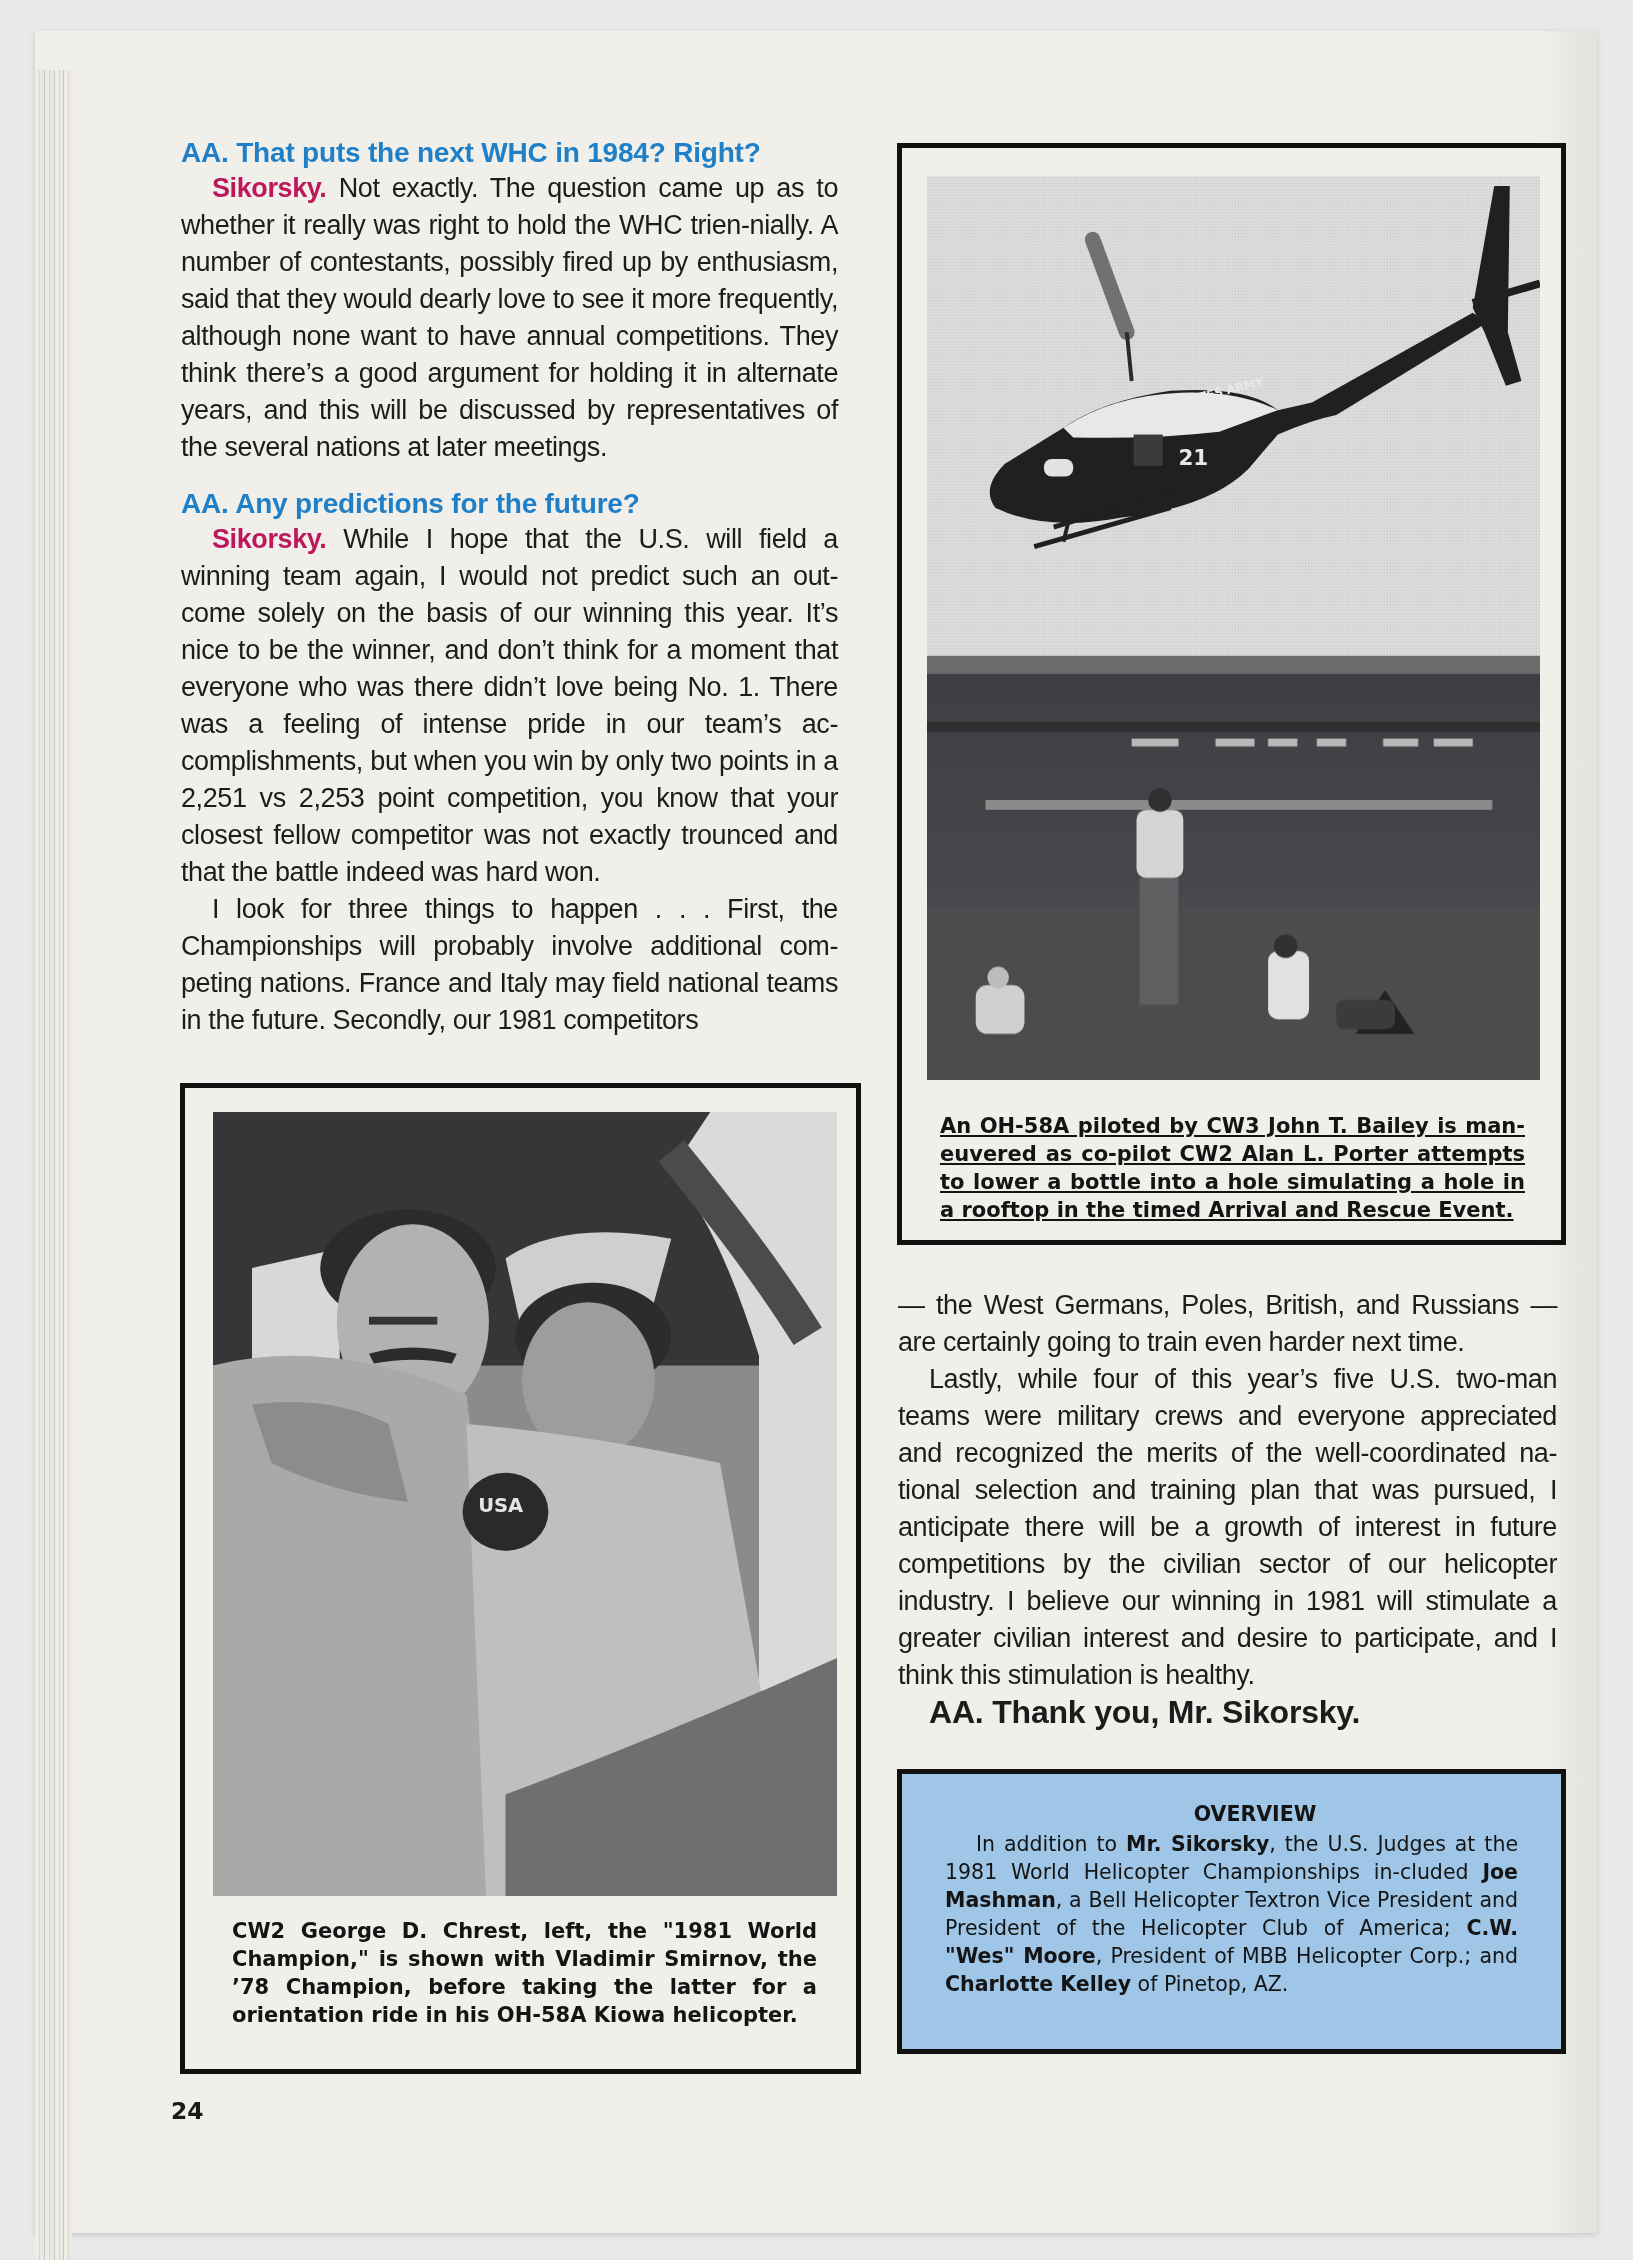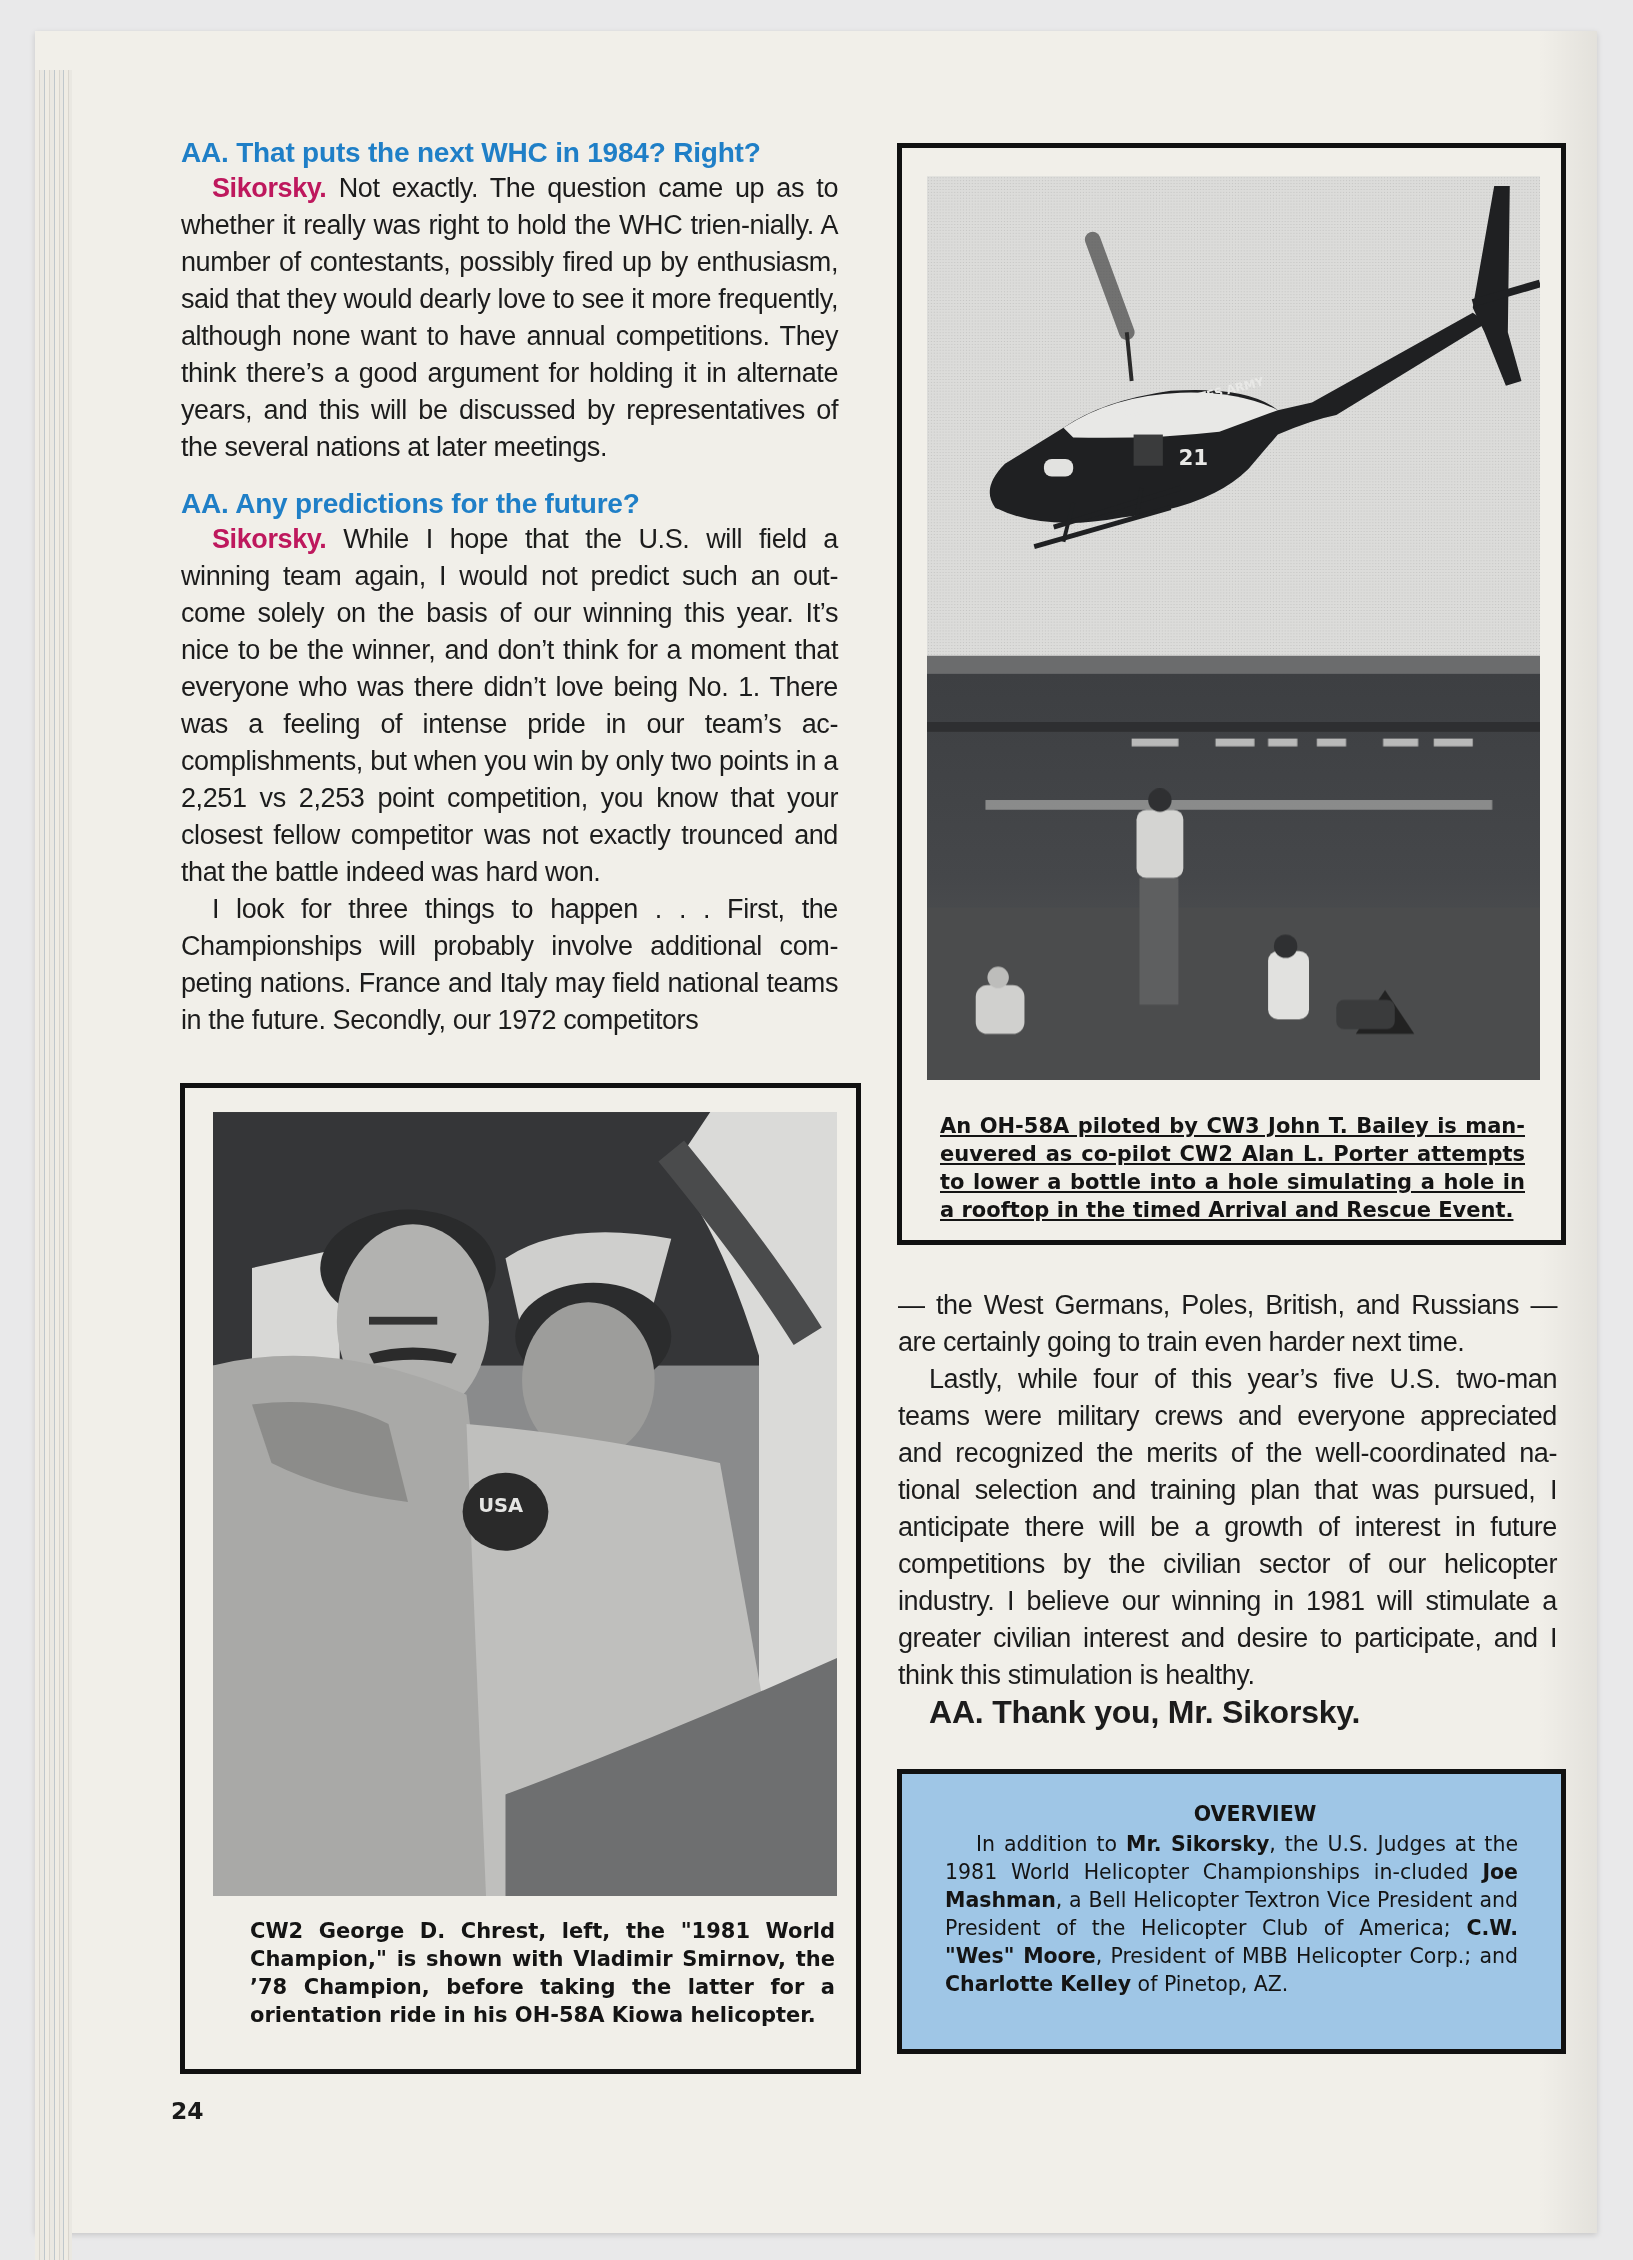--- a/index.html
+++ b/index.html
@@ -77,21 +77,21 @@
 </div>
 
 <div class="col-text" style="left:181px; top:135px; width:657px;">
   <div>
     <p class="q noindent">AA. That puts the next WHC in 1984? Right?</p>
     <p><span class="speaker">Sikorsky.</span> <span>Not exactly. The question came up as to whether it really was right to hold the WHC trien-nially. A number of contestants, possibly fired up by enthusiasm, said that they would dearly love to see it more frequently, although none want to have annual competitions. They think there’s a good argument for holding it in alternate years, and this will be discussed by representatives of the several nations at later meetings.</span></p>
   </div>
   <div style="margin-top:19.5px;">
     <p class="q noindent">AA. Any predictions for the future?</p>
     <p><span class="speaker">Sikorsky.</span> <span>While I hope that the U.S. will field a winning team again, I would not predict such an out-come solely on the basis of our winning this year. It’s nice to be the winner, and don’t think for a moment that everyone who was there didn’t love being No. 1. There was a feeling of intense pride in our team’s ac-complishments, but when you win by only two points in a 2,251 vs 2,253 point competition, you know that your closest fellow competitor was not exactly trounced and that the battle indeed was hard won.</span></p>
-    <p>I look for three things to happen . . . First, the Championships will probably involve additional com-peting nations. France and Italy may field national teams in the future. Secondly, our 1972 competitors</p>
+    <p>I look for three things to happen . . . First, the Championships will probably involve additional com-peting nations. France and Italy may field national teams in the future. Secondly, our 1981 competitors</p>
   </div>
 </div>
 
 <div class="photo-box" style="left:897px; top:143px; width:659px; height:1092px;"></div>
 <div class="photo" style="left:927px; top:176px; width:613px; height:904px;">
   <svg width="613" height="904" viewBox="0 0 629 927" aria-label="">
     <defs>
       <pattern id="dots" width="3" height="3" patternUnits="userSpaceOnUse">
         <rect width="3" height="3" fill="none"></rect>
           <circle cx="1.5" cy="1.5" r="0.6" fill="rgba(0,0,0,0.12)"></circle>
@@ -175,21 +175,21 @@
       <ellipse cx="385" cy="275" rx="68" ry="80" fill="#9d9d9b"></ellipse>
       <path d="M260 320 Q380 330 520 360 L600 804 L280 804 Z" fill="#bfbfbd"></path>
       <path d="M300 700 Q460 640 640 560 L640 804 L300 804 Z" fill="#6e6f70"></path>
     </g>
     <g>
       <ellipse cx="300" cy="410" rx="44" ry="40" fill="#2a2a2a"></ellipse>
       <text x="272" y="410" font-family="DejaVu Sans, sans-serif" font-weight="bold" font-size="20" fill="#e5e5e3">USA</text>
     </g>
   </svg>
 </div>
-<div class="caption" style="left:250px; top:1917px; width:585px;">CW2 George D. Chrest, left, the "1981 World Champion," is shown with Vladimir Smirnov, the ’78 Champion, before taking the latter for a orientation ride in his OH-58A Kiowa helicopter.</div>
+<div class="caption" style="left:232px; top:1917px; width:585px;">CW2 George D. Chrest, left, the "1981 World Champion," is shown with Vladimir Smirnov, the ’78 Champion, before taking the latter for a orientation ride in his OH-58A Kiowa helicopter.</div>
 
 <div class="col-text" style="left:898px; top:1287px; width:659px;">
   <p class="noindent">— the West Germans, Poles, British, and Russians — are certainly going to train even harder next time.</p>
   <p>Lastly, while four of this year’s five U.S. two-man teams were military crews and everyone appreciated and recognized the merits of the well-coordinated na-tional selection and training plan that was pursued, I anticipate there will be a growth of interest in future competitions by the civilian sector of our helicopter industry. I believe our winning in 1981 will stimulate a greater civilian interest and desire to participate, and I think this stimulation is healthy.</p>
   <p class="closing">AA. Thank you, Mr. Sikorsky.</p>
 </div>
 
 <div class="overview">
   <div class="ov-title">OVERVIEW</div>
   <div class="ov-body" id="ov-body"><span>In addition to </span><b>Mr. Sikorsky</b><span>, the U.S. Judges at the 1981 World Helicopter Championships in-cluded </span><b>Joe Mashman</b><span>, a Bell Helicopter Textron Vice President and President of the Helicopter Club of America; </span><b>C.W. "Wes" Moore</b><span>, President of MBB Helicopter Corp.; and </span><b>Charlotte Kelley</b><span> of Pinetop, AZ.</span></div>

